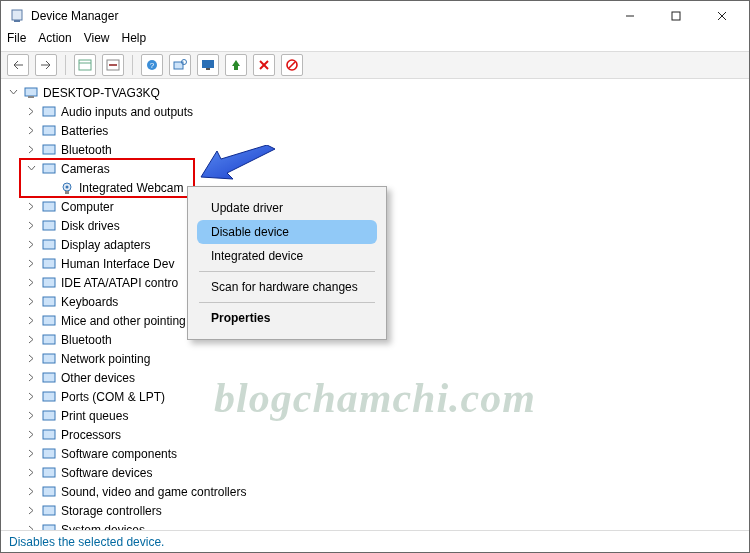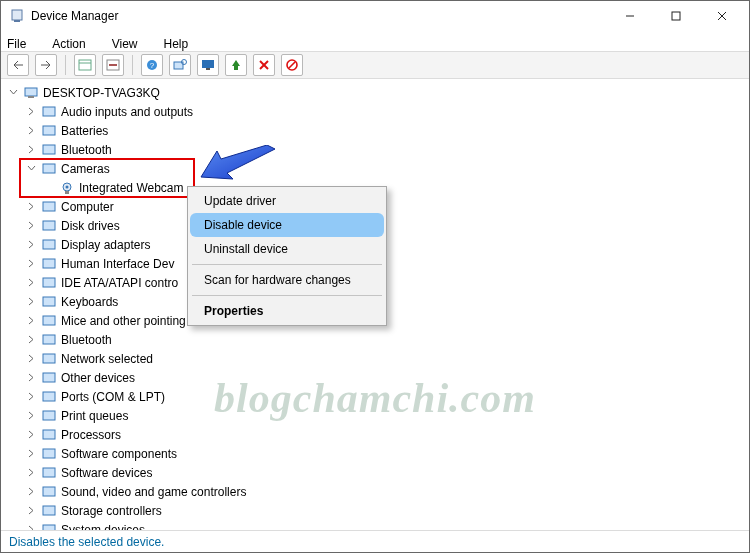--- a/index.html
+++ b/index.html
@@ -4,38 +4,38 @@
 <style>
   * { box-sizing: border-box; }
   html, body { margin: 0; padding: 0; font-family: "Segoe UI", Tahoma, sans-serif; font-size: 12px; color: #000; background: #fff; }
   .window { width: 750px; height: 553px; border: 1px solid #666; display: flex; flex-direction: column; position: relative; overflow: hidden; background:#fff; }
   .titlebar { height: 30px; display: flex; align-items: center; padding: 0 4px 0 8px; background: #fff; }
   .titlebar .title { flex: 1; font-size: 12px; }
   .titlebar .winbtns { display: flex; }
   .titlebar .winbtn { width: 46px; height: 28px; display:flex; align-items:center; justify-content:center; }
   .titlebar .winbtn svg { stroke:#222; stroke-width:1; fill:none; }
   .app-icon { width:16px; height:16px; margin-right:6px; display:flex; align-items:center; justify-content:center; }
-  .menubar { height: 20px; padding: 0 6px; display:flex; gap: 26px; align-items:flex-end; background:#fff; }
+  .menubar { height: 20px; padding: 0 6px; display:flex; gap: 12px; align-items:flex-start; background:#fff; }
   .menubar span { font-size: 12px; }
   .toolbar { height: 28px; border-top:1px solid #dcdcdc; border-bottom:1px solid #dcdcdc; background:#f4f4f4; display:flex; align-items:center; padding: 0 6px; gap: 6px; }
   .toolbar .tb { width:22px; height:22px; border:1px solid #b8b8b8; border-radius:2px; background:#fff; display:flex; align-items:center; justify-content:center; }
   .toolbar .sep { width:1px; height:20px; background:#c8c8c8; margin:0 2px; }
   .tree-area { flex:1; overflow:auto; padding: 4px 0 4px 4px; position:relative; }
   .node { display:flex; align-items:center; height:19px; white-space:nowrap; }
   .toggle { width:12px; height:12px; display:inline-flex; align-items:center; justify-content:center; margin-right:2px; }
   .toggle svg { stroke:#666; stroke-width:1; fill:#666; }
   .spacer { width:12px; display:inline-block; }
   .node .icon { width:16px; height:16px; margin: 0 4px 0 2px; display:inline-flex; align-items:center; justify-content:center; }
   .lvl0 { padding-left: 2px; }
   .lvl1 { padding-left: 20px; }
   .lvl2 { padding-left: 40px; }
   .highlight-box { position:absolute; border: 2.5px solid #e10000; pointer-events:none; }
   .arrow-annot { position:absolute; pointer-events:none; }
   .watermark { position:absolute; left:0; right:0; top:295px; text-align:center; font-size:42px; font-weight:700; font-style:italic; letter-spacing:1px; color:#14532d; opacity:.22; pointer-events:none; font-family: Georgia, serif; }
-  .context-menu { position:absolute; background:#f2f2f2; border:1px solid #a7a7a7; box-shadow: 4px 4px 6px rgba(0,0,0,.25); width: 200px; padding:2px; }
+  .context-menu { position:absolute; background:#f2f2f2; border:1px solid #a7a7a7; box-shadow: 4px 4px 6px rgba(0,0,0,.25); width: 200px; padding:9px; }
   .cm-item { padding: 5px 14px; font-size:12px; }
   .cm-item.hover { background:#91c9f7;border-radius:6px; }
   .cm-sep { height:1px; background:#c4c4c4; margin:3px 2px; }
   .cm-item.bold { font-weight:700; }
   .statusbar { height: 22px; border-top:1px solid #dcdcdc; padding: 0 8px; display:flex; align-items:center; font-size:12px; color:#0369a1; background:#fff;}
   
   .dev-ico rect { fill:#cde3f9; stroke:#3a78b7; }
 </style>
 </head>
 <body>
@@ -331,21 +331,21 @@
           <span class="toggle">
             <svg width="9" height="9">
               <polyline points="2,1 6,4.5 2,8" fill="none" stroke="#666"></polyline>
             </svg>
           </span>
           <span class="icon">
             <svg class="dev-ico" width="16" height="16">
               <rect x="2" y="3" width="12" height="9"></rect>
             </svg>
           </span>
-          <span>Network selected</span>
+          <span>Network pointing</span>
         </div>
         <div class="node lvl1">
           <span class="toggle">
             <svg width="9" height="9">
               <polyline points="2,1 6,4.5 2,8" fill="none" stroke="#666"></polyline>
             </svg>
           </span>
           <span class="icon">
             <svg class="dev-ico" width="16" height="16">
               <rect x="2" y="3" width="12" height="9"></rect>
@@ -469,21 +469,21 @@
           </linearGradient>
         </defs>
       <polygon points="78,4 30,28 36,34 4,32 20,6 24,14 70,0" fill="url(#bg)" stroke="#0d2a90" stroke-width="1"></polygon>
     </svg>
 
     <div class="watermark">blogchamchi.com</div>
 
     <div class="context-menu" style="left:186px; top:107px;">
       <div class="cm-item">Update driver</div>
       <div class="cm-item hover">Disable device</div>
-      <div class="cm-item">Uninstall device</div>
+      <div class="cm-item">Integrated device</div>
       <div class="cm-sep"></div>
       <div class="cm-item">Scan for hardware changes</div>
       <div class="cm-sep"></div>
       <div class="cm-item bold">Properties</div>
     </div>
 
   </div>
 
   <div class="statusbar">
     <span>Disables the selected device.</span>

